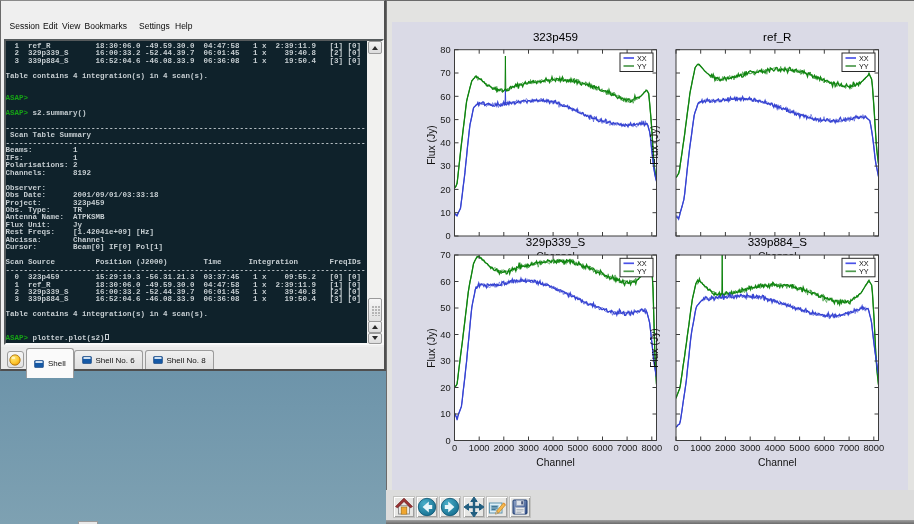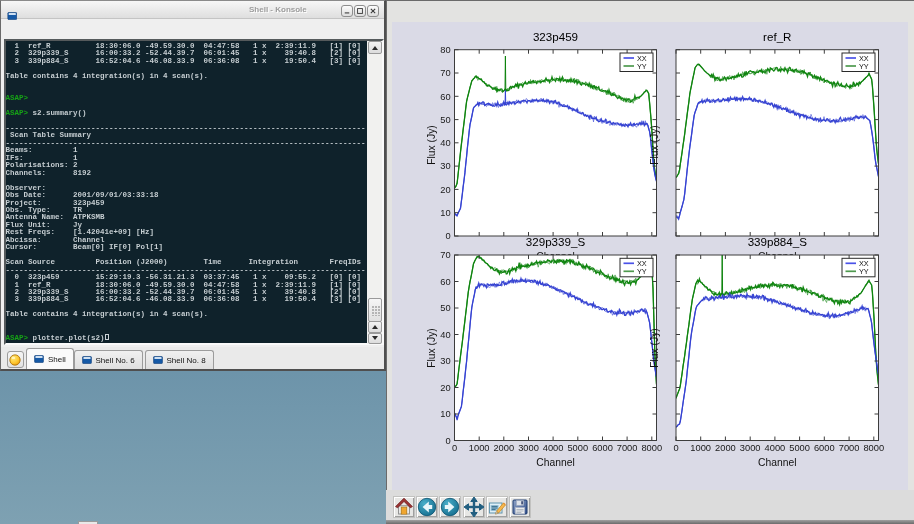--- a/index.html
+++ b/index.html
@@ -30,58 +30,44 @@
 .tri-d{width:0;height:0;border-left:3.5px solid transparent;border-right:3.5px solid transparent;border-top:4.5px solid #2a2a2a}
 #ksbthumb{position:absolute;left:0.5px;top:257px;width:14px;height:24px;background:linear-gradient(180deg,#f6f6f6,#e0e0e0);
  border:1px solid #9a9a9a;border-radius:2px}
 #ksbthumb::after{content:"";position:absolute;left:3px;top:7px;width:8px;height:10px;
  background-image:radial-gradient(circle at 1px 1px,#b4b4b4 0.9px,transparent 1px);background-size:3px 3px}
 
 #ktabs{position:absolute;left:0;top:346px;width:100%;height:22px;background:#eaeaea}
 .ktab{position:absolute;top:3px;height:19px;background:linear-gradient(180deg,#f0f0f0,#dfdfdf);
  border:1px solid #9c9c9c;border-bottom:none;border-radius:3px 3px 0 0;font-size:8px;color:#111;
  display:flex;align-items:center;gap:4px;padding:0 7px}
-.ktab.active{top:1px;height:21px;background:#fafafa}
+.ktab.active{top:1px;height:30px;background:#fafafa}
 #knewbtn{position:absolute;left:5.5px;top:4px;width:17px;height:17px;border:1px solid #9c9c9c;border-radius:3px;
  background:linear-gradient(180deg,#f6f6f6,#e2e2e2);display:flex;align-items:center;justify-content:center}
 
 #pwin{position:absolute;left:386px;top:0;width:528px;height:524px;background:#e3e3e1;box-shadow:inset 1px 1px 0 #6a6a6a}
 #ptitle{position:absolute;left:0;top:0;width:100%;height:18px;background:linear-gradient(180deg,#f6f6f4,#dddddb);border-bottom:1px solid #bcbcbc}
 #pcanvas{position:absolute;left:6px;top:22px;width:516px;height:468px}
 #ptools{position:absolute;left:0;top:490px;width:100%;height:34px;background:#dcdcdc}
 #pbot{position:absolute;left:0;top:520px;width:100%;height:4px;background:linear-gradient(180deg,#a0a0a0,#6b6b6b)}
 .tbtn{position:absolute;top:496px;width:22px;height:22px;background:#e7e7e5;border:1px solid #c2c2c0;
  box-shadow:inset 1px 1px 0 #ffffff,inset -1px -1px 0 #9f9f9f}
 .tbtn svg{display:block;margin:-1px 0 0 -1px}
 
 #sliver{position:absolute;left:78px;top:521px;width:20px;height:3px;background:#e9e9e9;border:1px solid #9a9a9a;border-bottom:none}
 </style></head><body>
 <div id="screen">
   <div id="kwin">
-    <div id="ktitle">
-      <div class="abs" style="left:5.5px;top:4.5px"><svg width="10.5" height="8" viewBox="0 0 12 10">
-            <rect x="0.5" y="0.5" width="11" height="9" rx="1.2" fill="#1559a6" stroke="#0a3a78" stroke-width="0.8"></rect>
-            <rect x="1.5" y="1.3" width="9" height="2.6" rx="0.8" fill="#cfe0f2"></rect>
-          </svg></div>
-      <div class="wtitle abs" style="left:248px;top:3.5px">Shell - Konsole</div>
-      <div class="tbbtn" style="left:340px">
-          <svg width="12" height="12" viewBox="0 0 12 12">
-            <line x1="3.3" y1="8.3" x2="8.7" y2="8.3" stroke="#3a3a3a" stroke-width="1.3"></line>
-          </svg>
-        </div>
-      <div class="tbbtn" style="left:353px">
-          <svg width="12" height="12" viewBox="0 0 12 12">
-            <rect x="3.1" y="3.1" width="5.8" height="5.8" fill="none" stroke="#3a3a3a" stroke-width="1.1"></rect>
-          </svg>
-        </div>
-      <div class="tbbtn" style="left:366px">
-          <svg width="12" height="12" viewBox="0 0 12 12">
-            <path d="M3.4,3.4 L8.6,8.6 M8.6,3.4 L3.4,8.6" stroke="#3a3a3a" stroke-width="1.3"></path>
-          </svg>
-        </div>
+    <div id="kmenu">
+      <span style="left:8.5px">Session</span>
+        <span style="left:42px">Edit</span>
+        <span style="left:61px">View</span>
+      <span style="left:83.5px">Bookmarks</span>
+        <span style="left:138px">Settings</span>
+        <span style="left:174px">Help</span>
     </div>
     <div id="kframe"></div>
     <div id="kterm">
         <pre>  1  ref_R          18:30:06.0 -49.59.30.0  04:47:58   1 x  2:39:11.9   [1] [0]
   2  329p339_S      16:00:33.2 -52.44.39.7  06:01:45   1 x    39:40.8   [2] [0]
   3  339p884_S      16:52:04.6 -46.08.33.9  06:36:08   1 x    19:50.4   [3] [0]
 
 Table contains 4 integration(s) in 4 scan(s).
 
 

